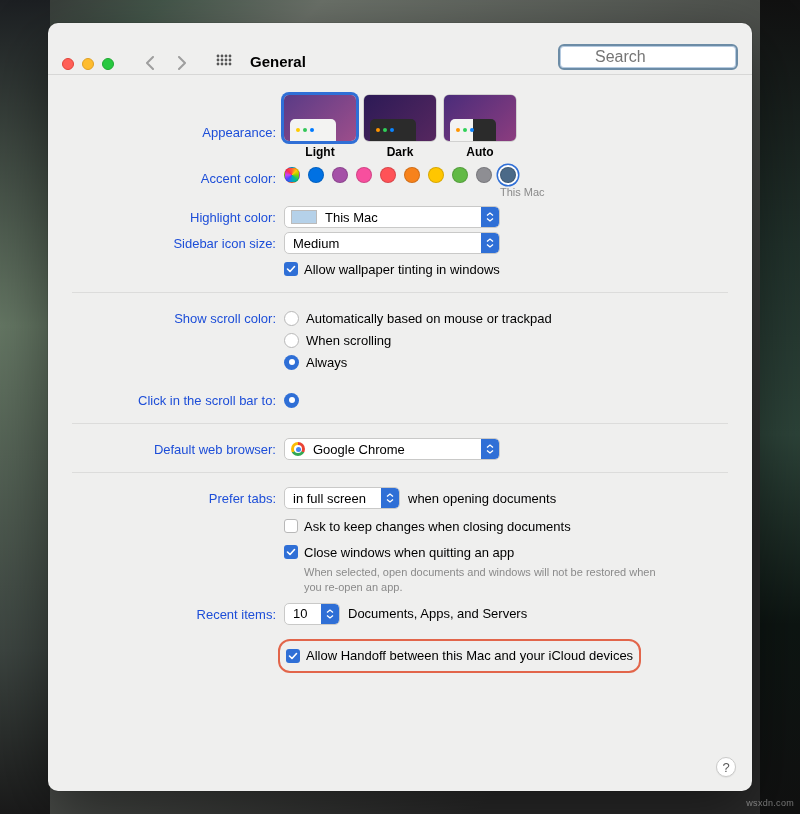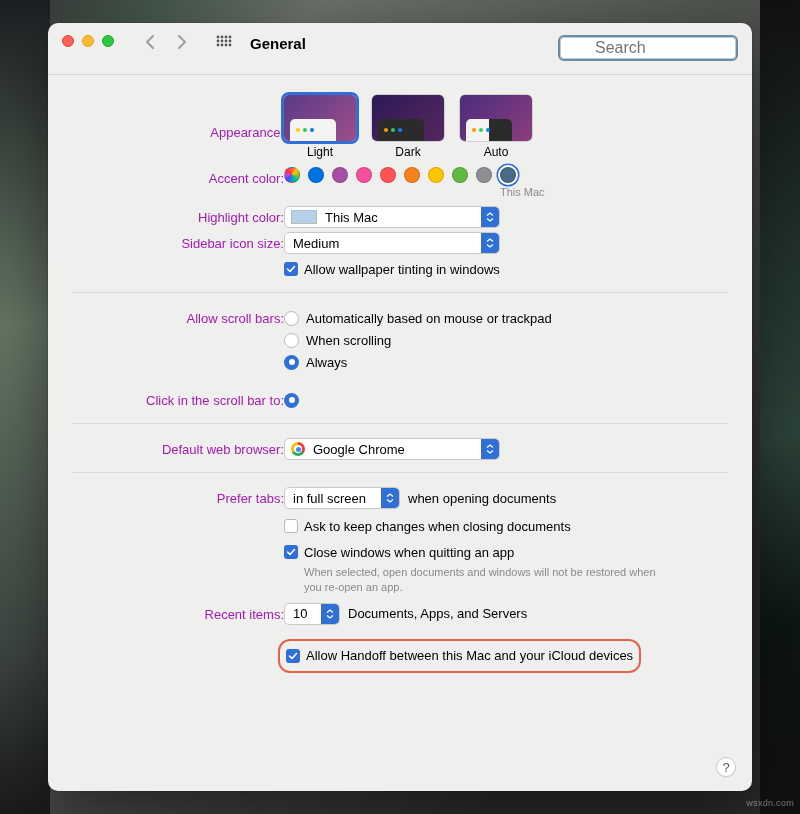--- a/index.html
+++ b/index.html
@@ -21,21 +21,21 @@
   }
   .window {
     width: 704px; height: 768px;
     background: #efefee;
     border-radius: 10px;
     box-shadow: 0 20px 60px rgba(0,0,0,.45), 0 0 0 1px rgba(0,0,0,.08);
     position: relative;
     overflow:hidden;
   }
   .titlebar{
-    height:52px; display:flex; align-items:flex-start; padding:12px 14px; gap:18px;
+    height:52px; display:flex; align-items:flex-end; padding:4px 14px; gap:18px;
     border-bottom:1px solid #d7d7d6;
   }
   .traffic{display:flex; gap:8px; align-items:center;}
   .dot{width:12px;height:12px;border-radius:50%;}
   .dot.r{background:#ff5f57;border:1px solid #e24339;}
   .dot.y{background:#febc2e;border:1px solid #e0a023;}
   .dot.g{background:#28c840;border:1px solid #20a932;}
   .navbtn{color:#9e9e9e;font-size:18px;display:flex;align-items:center;justify-content:center;width:20px;cursor:default;}
   .navgroup{display:flex;gap:12px;margin-left:8px;}
   .grid-icon{color:#555;font-size:16px;margin-left:6px;display:flex;}
@@ -43,24 +43,24 @@
   .search{
     margin-left:auto; display:flex; align-items:center; gap:5px;
     width:180px; height:26px; border:2px solid #6c8ca6; border-radius:6px;
     background:#fff; padding:0 6px; box-shadow:inset 0 0 0 1px #b5cae0;
   }
   .search svg{width:12px;height:12px;color:#838383;}
   .search input{border:none;outline:none;flex:1;font-size:16px;background:transparent;margin-left:24px;}
   .content{padding:20px 24px 40px;}
   .row{display:flex;align-items:flex-start;margin-bottom:8px;}
   .row.tight{margin-bottom:4px;}
-  .lbl{width:212px;text-align:right;padding-top:4px;color:#a21caf;}
+  .lbl{width:212px;text-align:right;padding-right:8px;padding-top:4px;color:#1d4ed8;}
   .val{flex:1;display:flex;flex-direction:column;align-items:flex-start;}
   hr.sep{border:none;border-top:1px solid #dcdcdb;margin:12px 0 14px;}
-  .thumbs{display:flex;gap:16px;}
+  .thumbs{display:flex;gap:8px;font-weight:bold;}
   .thumb{display:flex;flex-direction:column;align-items:center;gap:4px;}
   .thumb-img{width:72px;height:46px;border-radius:5px;position:relative;box-shadow:0 0 0 0.5px rgba(0,0,0,.25);overflow:hidden;}
   .thumb.selected .thumb-img{box-shadow:0 0 0 3px #2f6fd6;}
   .thumb-light{background:linear-gradient(135deg,#5a3b86,#9d4e8b);}
   .thumb-dark{background:linear-gradient(135deg,#2c1a56,#56275f);}
   .thumb-auto{background:linear-gradient(135deg,#4a2c7a,#8c3d7f);}
   .tbar{position:absolute;bottom:0;height:22px;left:6px;right:20px;border-radius:5px 5px 0 0;display:flex;align-items:center;padding-left:6px;gap:3px;}
   .tbar span{width:4px;height:4px;border-radius:50%;}
   .thumb-light .tbar{background:#f3f3f2;}
   .thumb-light .tbar span:nth-child(1){background:#ffcc00}.thumb-light .tbar span:nth-child(2){background:#34c759}.thumb-light .tbar span:nth-child(3){background:#007aff}
@@ -256,21 +256,21 @@
               </svg>
             </div>
           <span>Allow wallpaper tinting in windows</span>
         </div>
       </div>
     </div>
 
     <hr class="sep">
 
     <div class="row">
-      <div class="lbl">Allow scroll bars:</div>
+      <div class="lbl">Show scroll color:</div>
       <div class="val">
         <div class="radio-line">
           <div class="radio off"></div>
           <span>Automatically based on mouse or trackpad</span>
         </div>
         <div class="radio-line">
           <div class="radio off"></div>
           <span>When scrolling</span>
         </div>
         <div class="radio-line">

